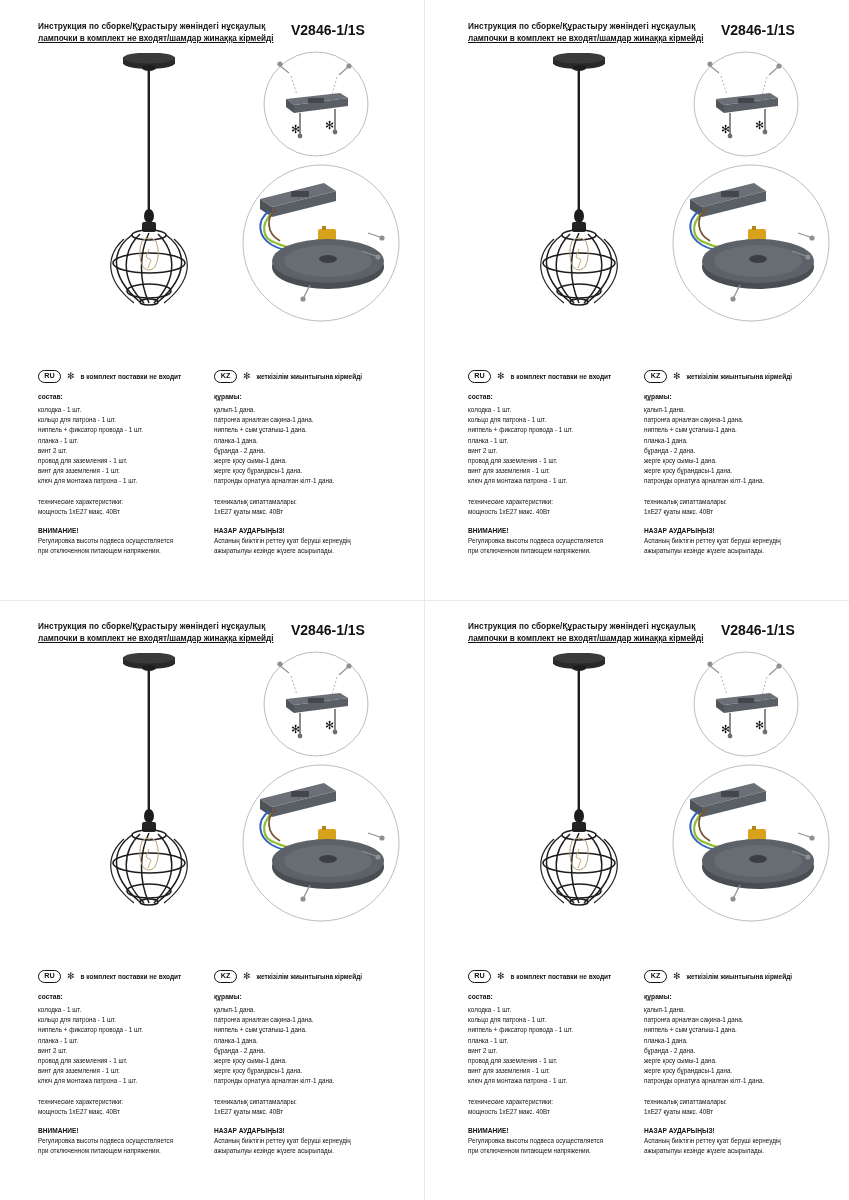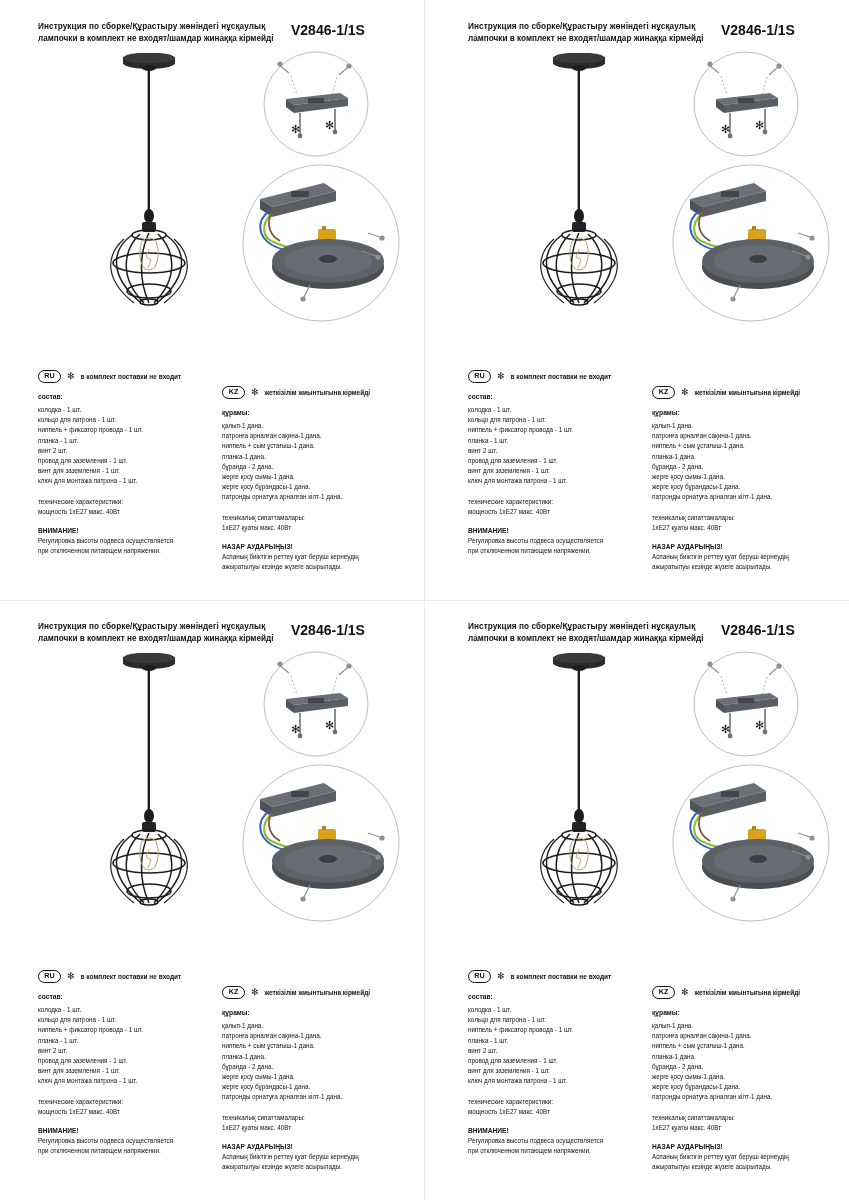--- a/index.html
+++ b/index.html
@@ -35,20 +35,21 @@
     font-size: 8.2px; font-weight: bold; letter-spacing: 0.01em;
     white-space: nowrap;
   }
   .hdr-code {
     font-size: 14px; font-weight: bold;
     position: absolute; left: 253px; top: 0;
   }
   .hdr-line2 {
     font-size: 8.2px; font-weight: bold; margin-top: 3px;
     white-space: nowrap;
+    text-decoration: underline;
   }
 
   
   .illus {
     position: relative;
     height: 300px;
     margin-top: 8px;
   }
   .lamp-svg { position: absolute; left: 36px; top: 2px; }
   .circle-top { position: absolute; left: 198px; top: 0px; }
@@ -56,24 +57,24 @@
 
   
   .specs {
     position: absolute;
     left: 38px; right: 14px;
     top: 368px;
   }
   .panel.right .specs { left: 44px; }
   .cols {
     display: flex;
-    gap: 8px;
+    gap: 0;
   }
   .col { width: 176px; }
-  .col-kz { width: 180px; margin-top: 16px; }
+  .col-kz { width: 180px; }
 
   .langrow {
     display: flex; align-items: center; gap: 6px;
     height: 16px; margin-bottom: 9px;
   }
   .lang-badge {
     width: 23px; height: 13px;
     border: 1px solid #111; border-radius: 7px;
     font-size: 7.2px; font-weight: bold;
     display: flex; align-items: center; justify-content: center;

